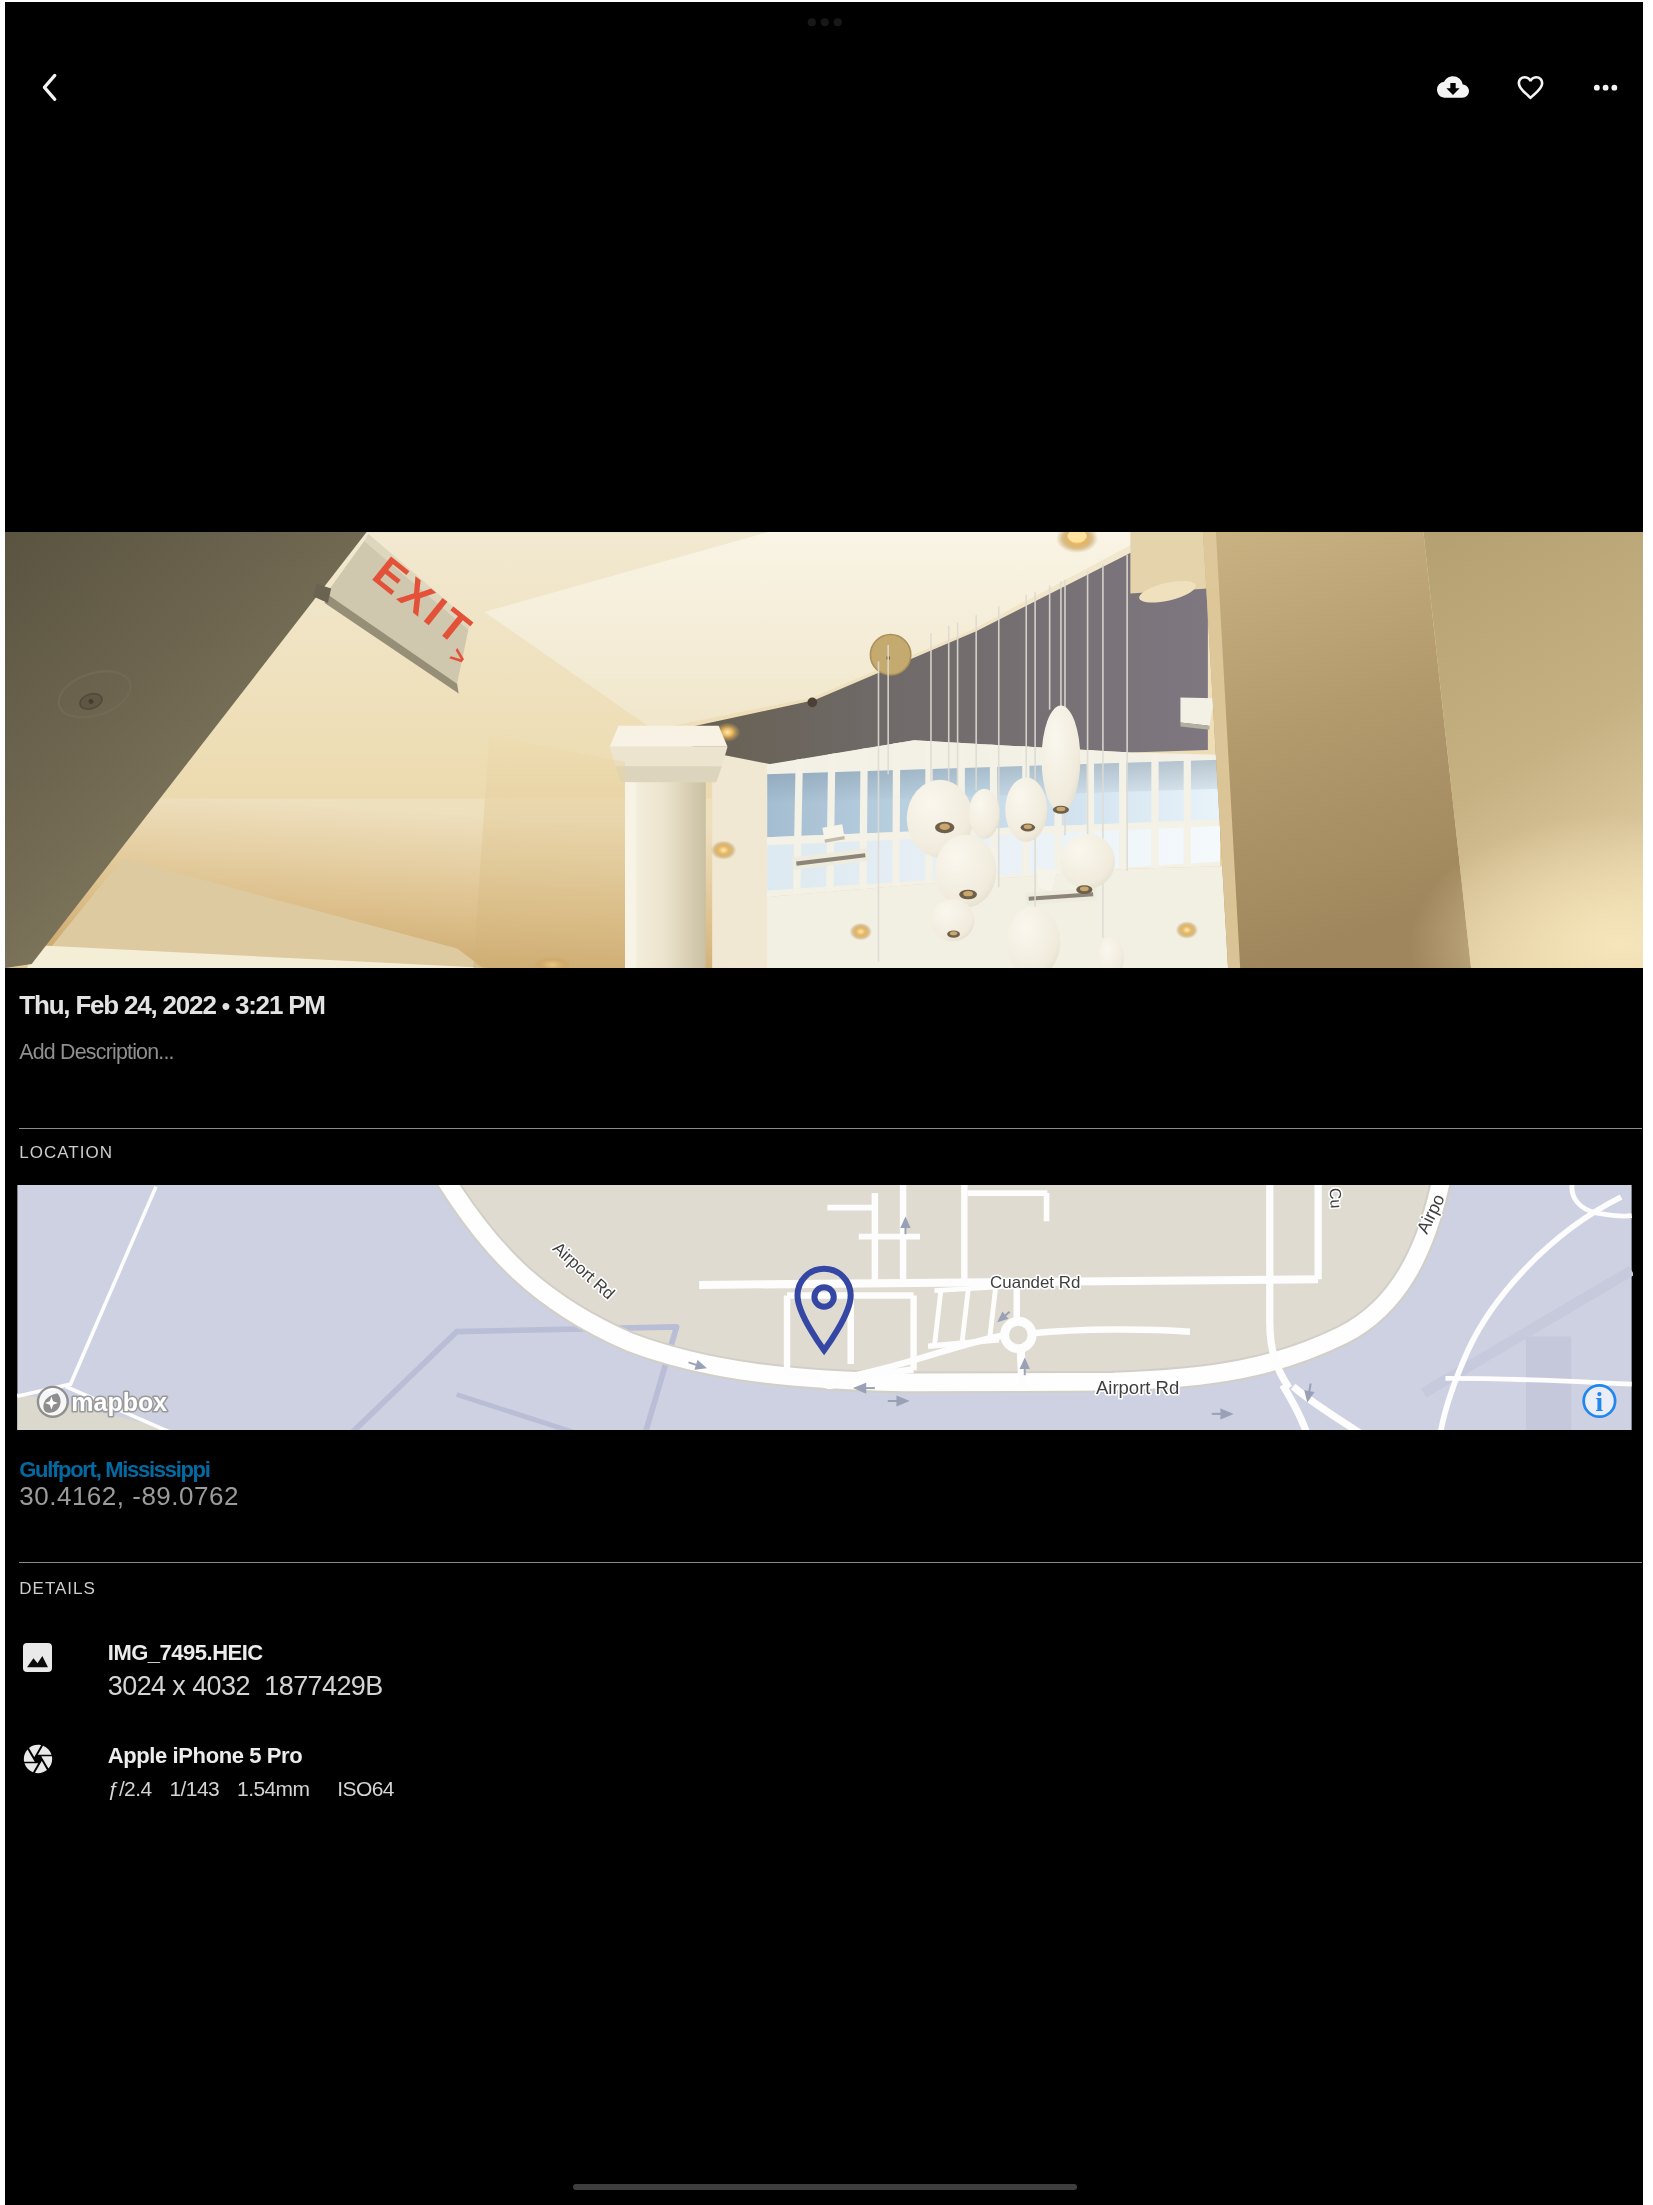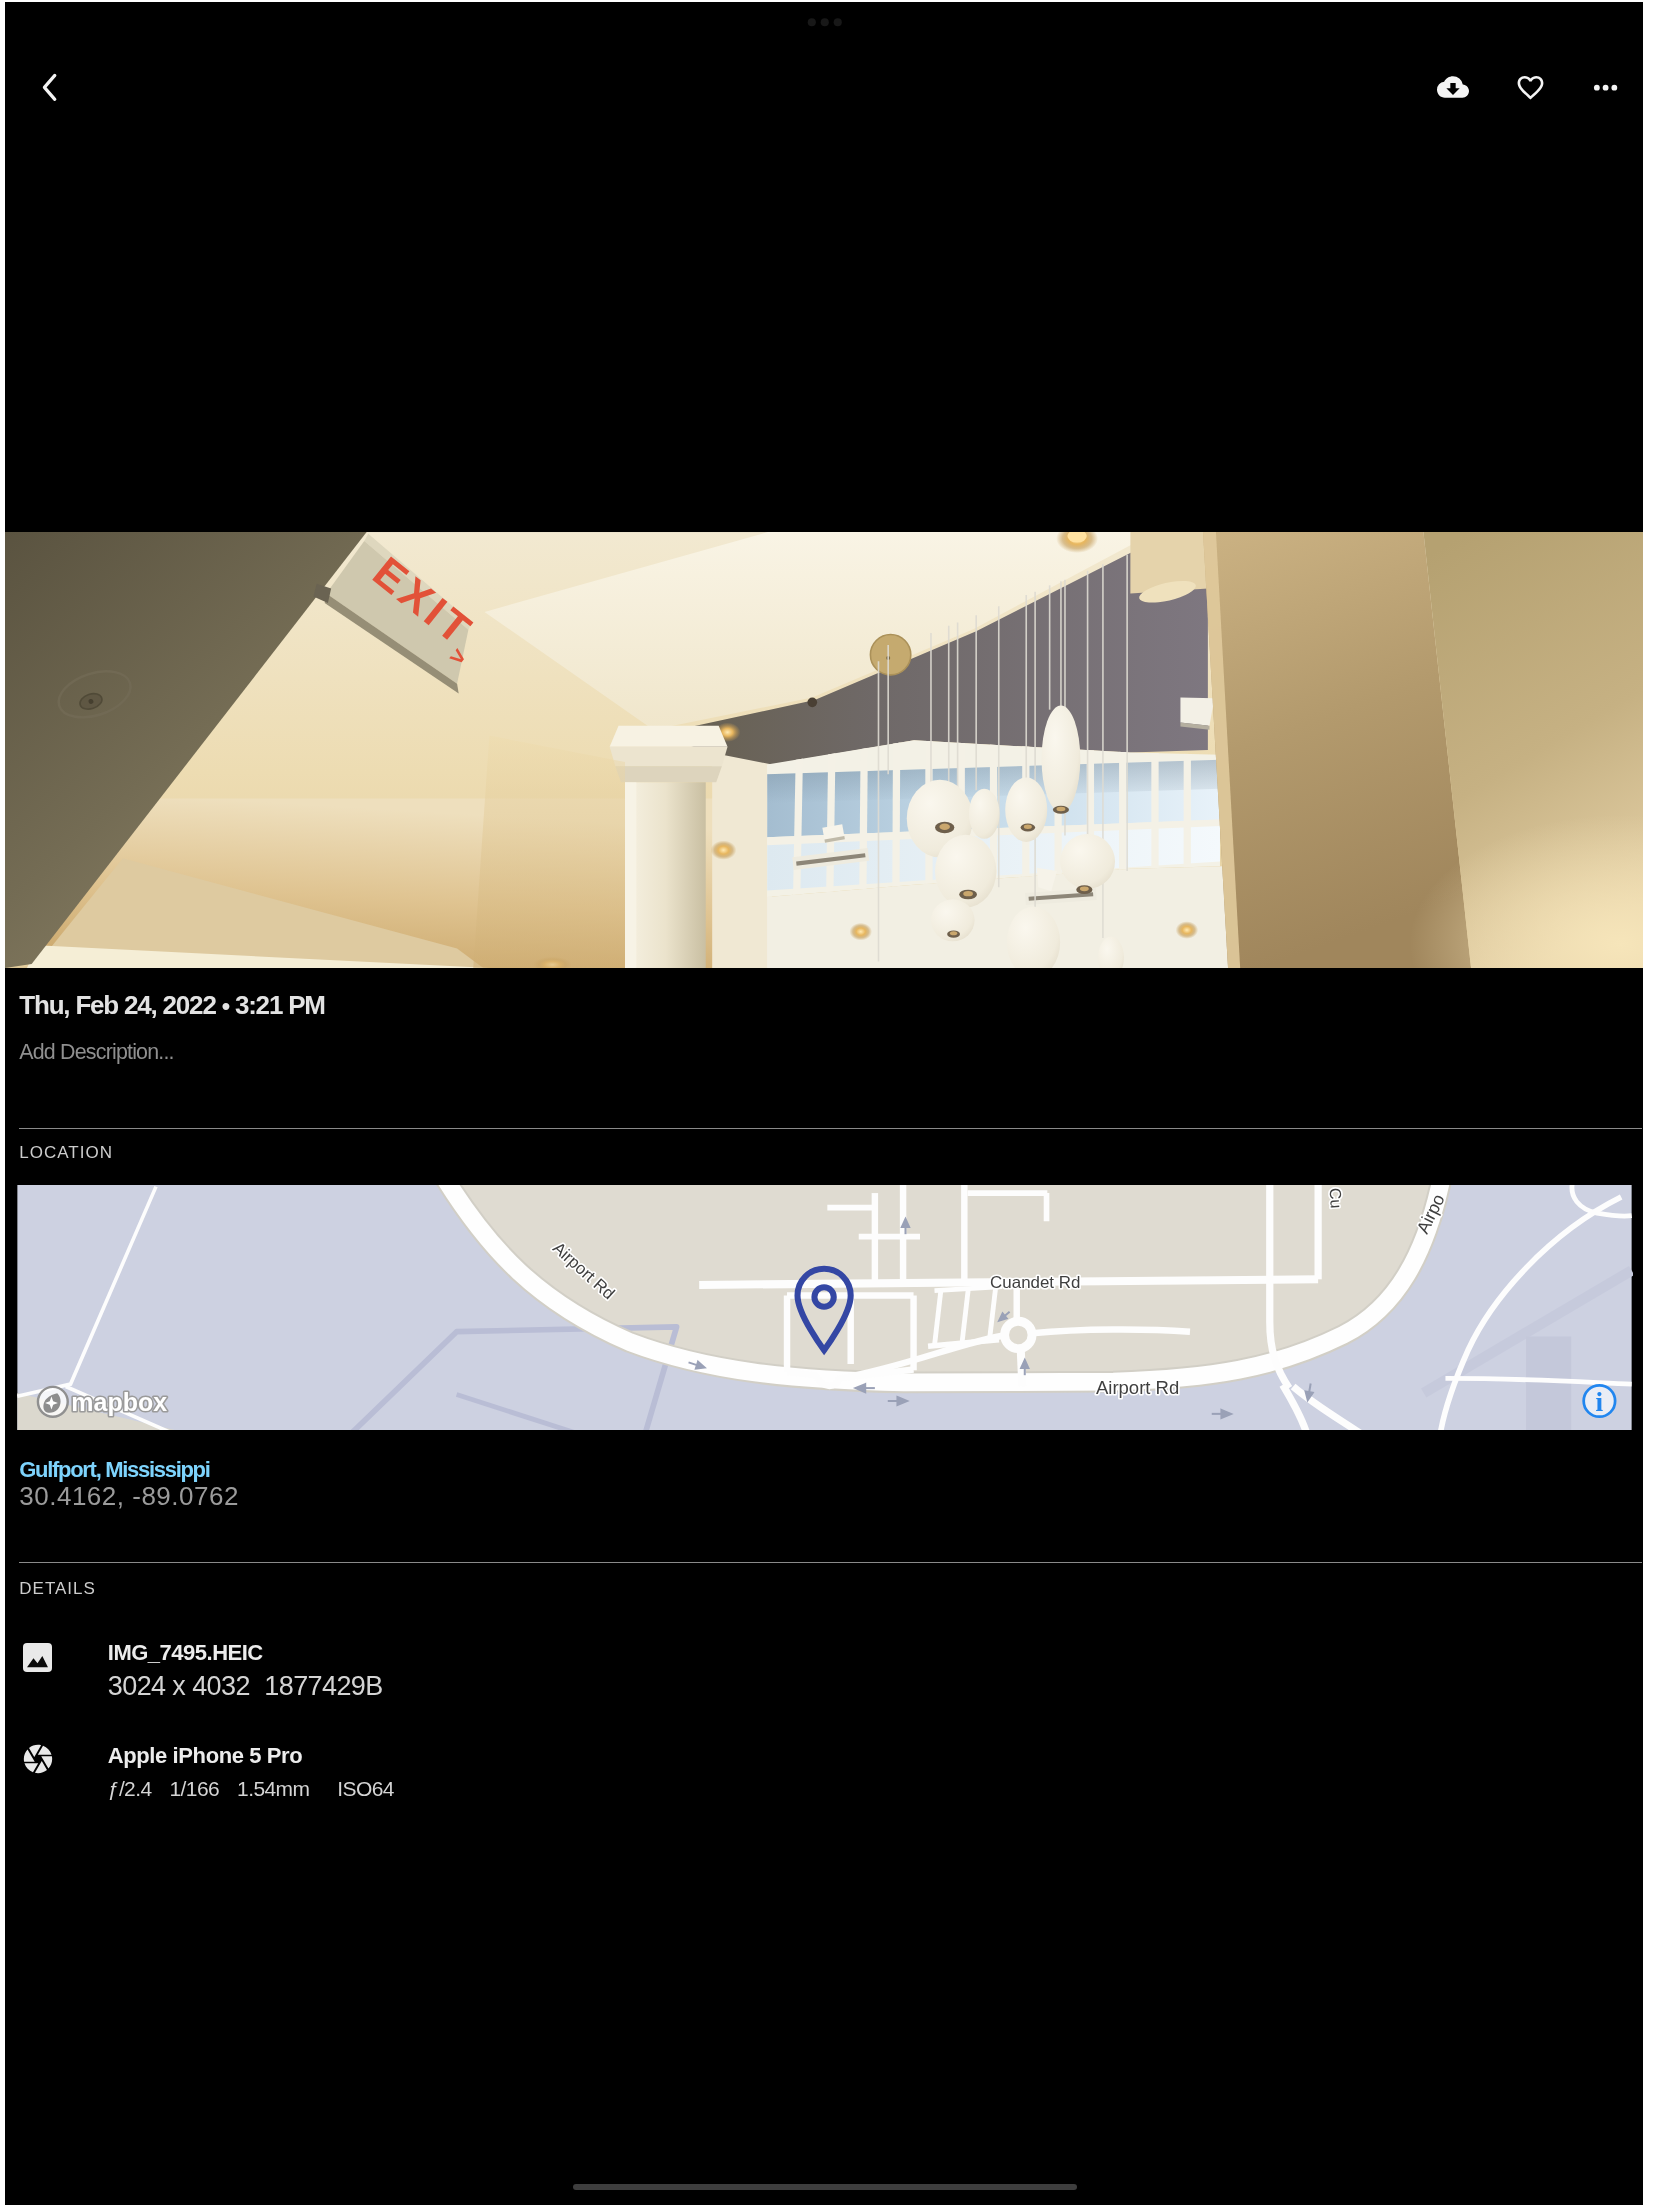--- a/index.html
+++ b/index.html
@@ -421,21 +421,21 @@
       <path d="M 42.3,262.5 L 44.4,268.4 L 50.3,270.5 L 44.4,272.6 L 42.3,278.5 L 40.2,272.6 L 34.3,270.5 L 40.2,268.4 Z" fill="#ffffff"></path>
       <text x="67" y="280" font-family="Liberation Sans, sans-serif" font-size="31" font-weight="700" fill="#ffffff" stroke="#9b9b9b" stroke-width="4" paint-order="stroke" stroke-linejoin="round" letter-spacing="0">mapbox</text>
     </g>
 
     <g>
       <circle cx="1963" cy="268" r="19.5" fill="#eef2f8" fill-opacity="0.85" stroke="#2186ef" stroke-width="3.4"></circle>
       <text x="1963" y="280" font-family="Liberation Serif, serif" font-size="34" font-weight="700" fill="#2186ef" text-anchor="middle">i</text>
     </g>
   </svg>
 
-  <div class="abs" style="left:14.5px;top:1455px;font-size:22px;font-weight:700;color:#7dd3fc;letter-spacing:-1.3px;">Gulfport, Mississippi</div>
+  <div class="abs" style="left:14.5px;top:1455px;font-size:22px;font-weight:700;color:#0369a1;letter-spacing:-1.3px;">Gulfport, Mississippi</div>
 
   <div class="abs" style="left:14.5px;top:1479px;font-size:26px;color:#9b9b9b;letter-spacing:0.5px;">30.4162, -89.0762</div>
 
   <div class="abs" style="left:14.5px;top:1560px;width:1623px;height:1.2px;background:#8a8a8a;"></div>
 
   <div class="abs" style="left:14.5px;top:1577px;font-size:17px;color:#cccccc;letter-spacing:1px;">DETAILS</div>
 
   <svg class="abs" style="left:18px;top:1641px" width="29" height="29" viewBox="0 0 36 36">
     <rect x="0" y="0" width="36" height="36" rx="5" fill="#e9e9e9"></rect>
     <path d="M5 30 L13 19 L18 25 L24 16 L31 30 Z" fill="#0a0a0a"></path>
@@ -444,18 +444,18 @@
   <div class="abs" style="left:103px;top:1638px;font-size:22px;font-weight:700;color:#ececec;letter-spacing:-0.5px;">IMG_7495.HEIC</div>
 
   <div class="abs" style="left:103px;top:1669px;font-size:27px;color:#d4d4d4;letter-spacing:-0.6px;">3024 x 4032<span style="margin-left:14.5px;">1877429B</span></div>
 
   <svg class="abs" style="left:16px;top:1740px" width="34" height="34" viewBox="0 0 24 24">
     <path fill="#e9e9e9" d="M9.4 10.5l4.77-8.26C13.47 2.09 12.75 2 12 2c-2.4 0-4.6.85-6.32 2.25l3.66 6.35.06-.1zM21.54 9c-.92-2.92-3.15-5.26-6-6.34L11.88 9h9.66zm.26 1h-7.49l.29.5 4.76 8.25C21 16.97 22 14.61 22 12c0-.69-.07-1.35-.2-2zM8.54 12l-3.9-6.75C3.01 7.03 2 9.39 2 12c0 .69.07 1.35.2 2h7.49l-1.15-2zm-6.08 3c.92 2.92 3.15 5.26 6 6.34L12.12 15H2.46zm11.27 0l-3.9 6.76c.7.15 1.42.24 2.17.24 2.4 0 4.6-.85 6.32-2.25l-3.66-6.35-.93 1.6z"></path>
   </svg>
 
   <div class="abs" style="left:103px;top:1741px;font-size:22px;font-weight:700;color:#ececec;letter-spacing:-0.4px;">Apple iPhone 5 Pro</div>
 
-  <div class="abs" style="left:103px;top:1775px;font-size:21px;color:#d4d4d4;letter-spacing:-0.6px;"><span>ƒ/2.4</span><span style="margin-left:18px;">1/166</span><span style="margin-left:18px;">1.54mm</span><span style="margin-left:28px;text-align:right;">ISO64</span></div>
+  <div class="abs" style="left:103px;top:1775px;font-size:21px;color:#d4d4d4;letter-spacing:-0.6px;"><span>ƒ/2.4</span><span style="margin-left:18px;">1/143</span><span style="margin-left:18px;">1.54mm</span><span style="margin-left:28px;text-align:right;">ISO64</span></div>
 
   <div class="abs" style="left:568px;top:2182px;width:504px;height:6.5px;border-radius:3.2px;background:#3e3e3e;"></div>
 
 </div>
 
 
 </body></html>

